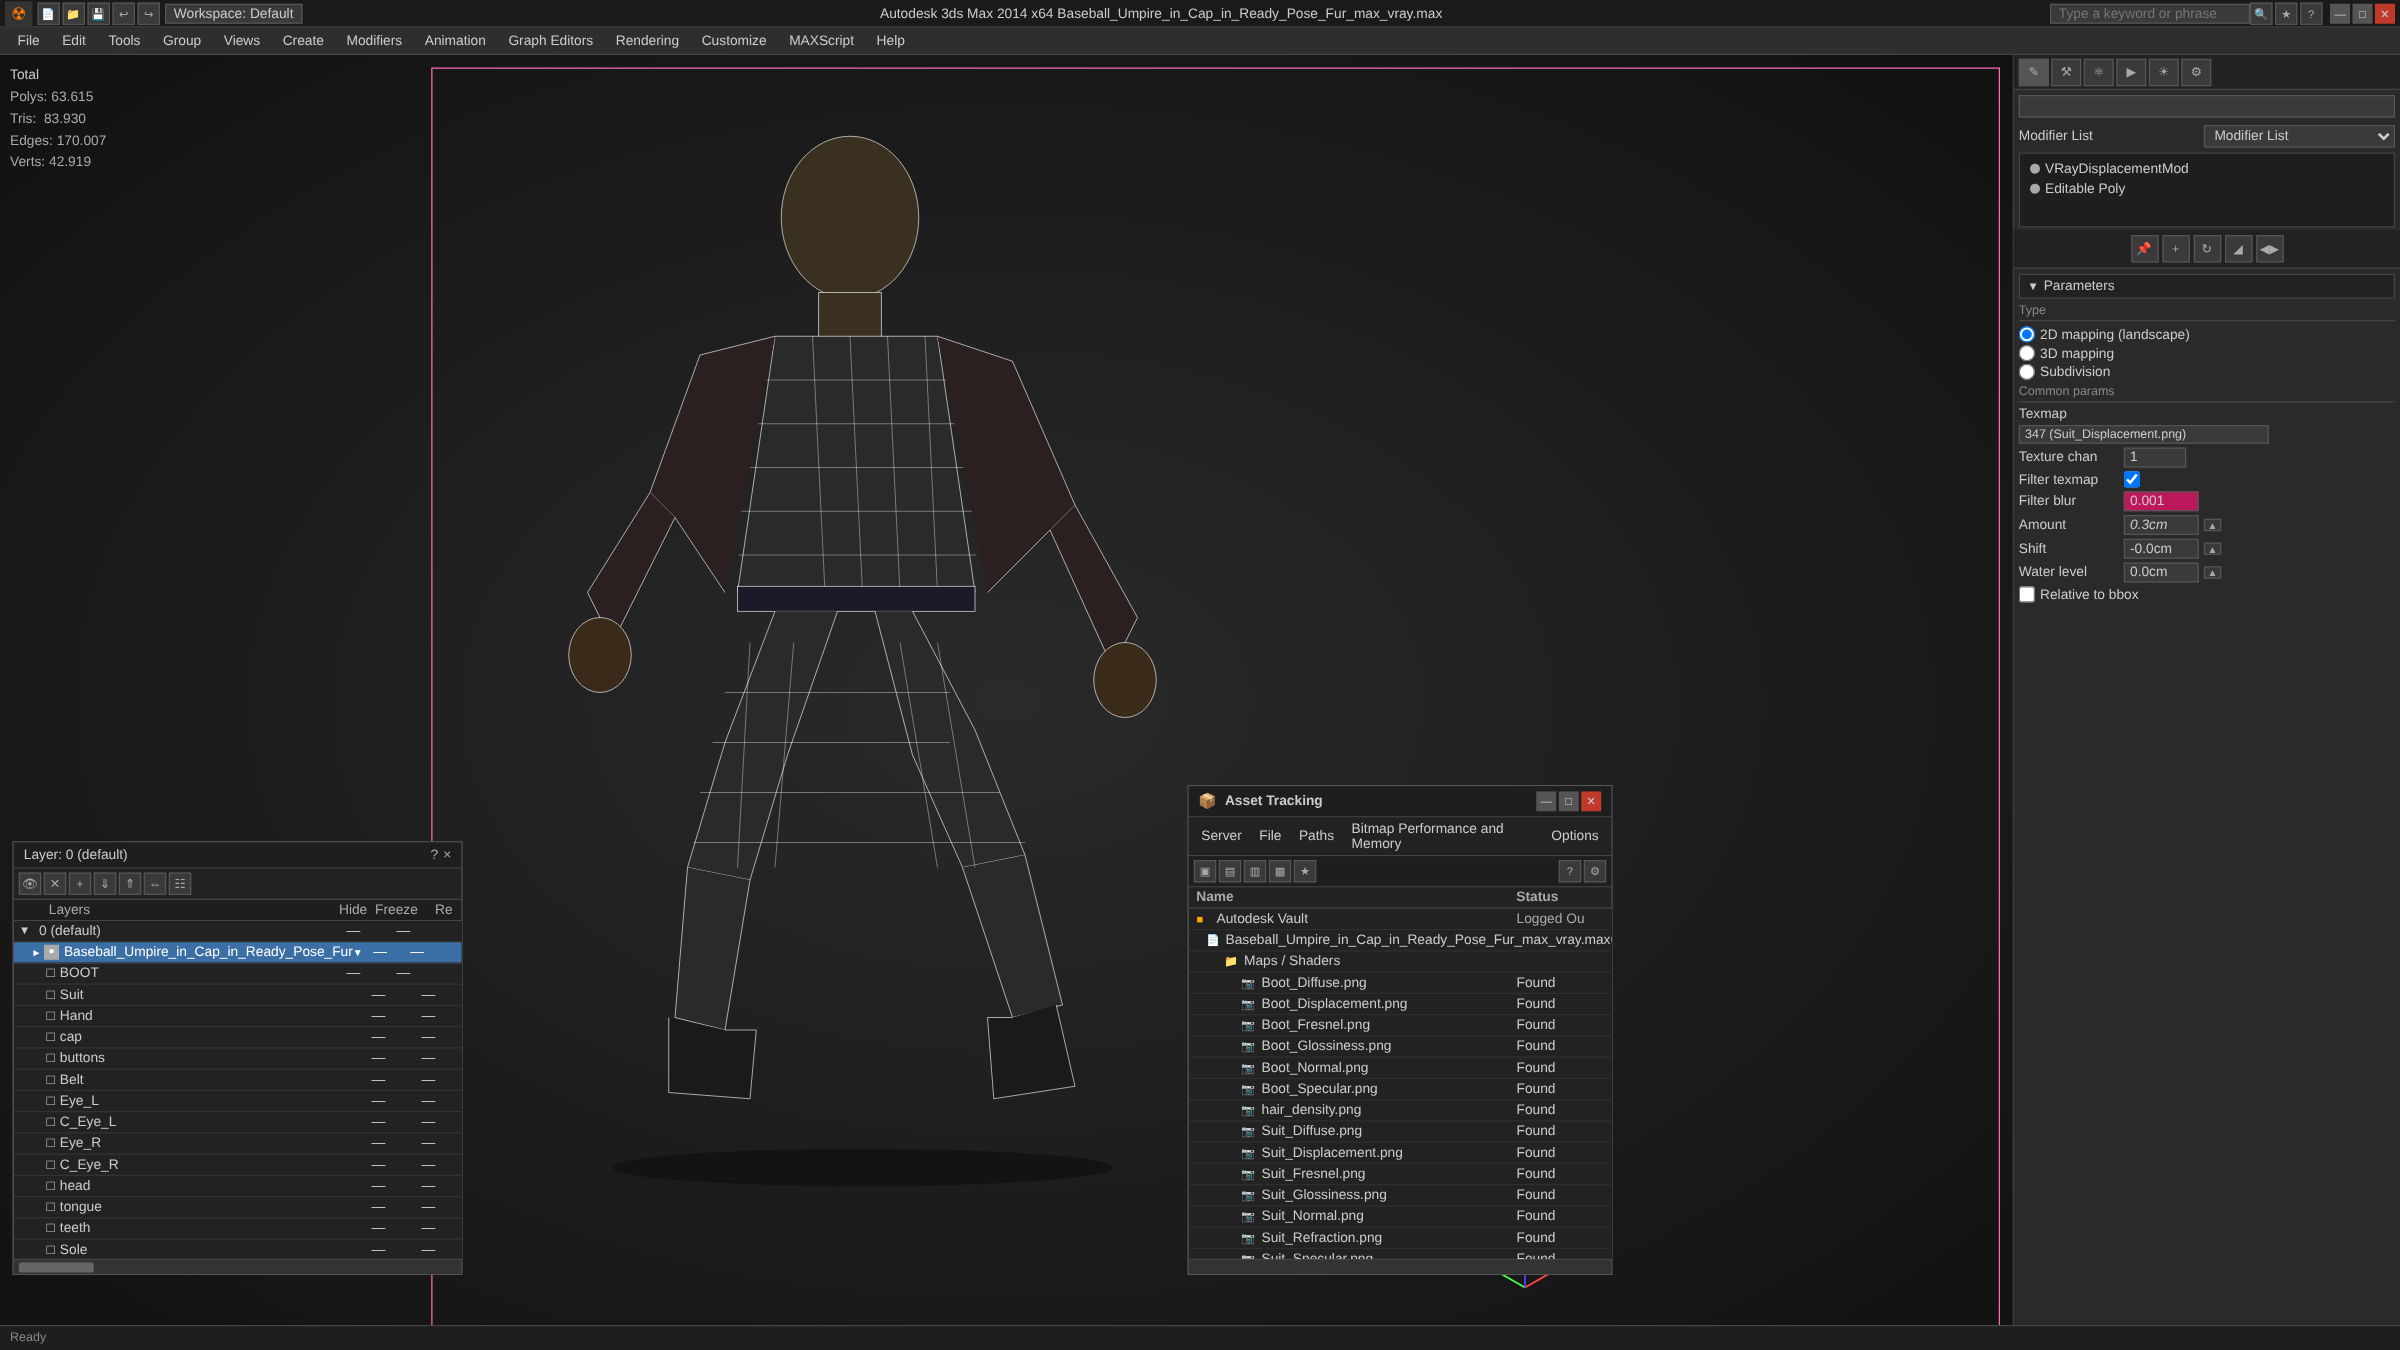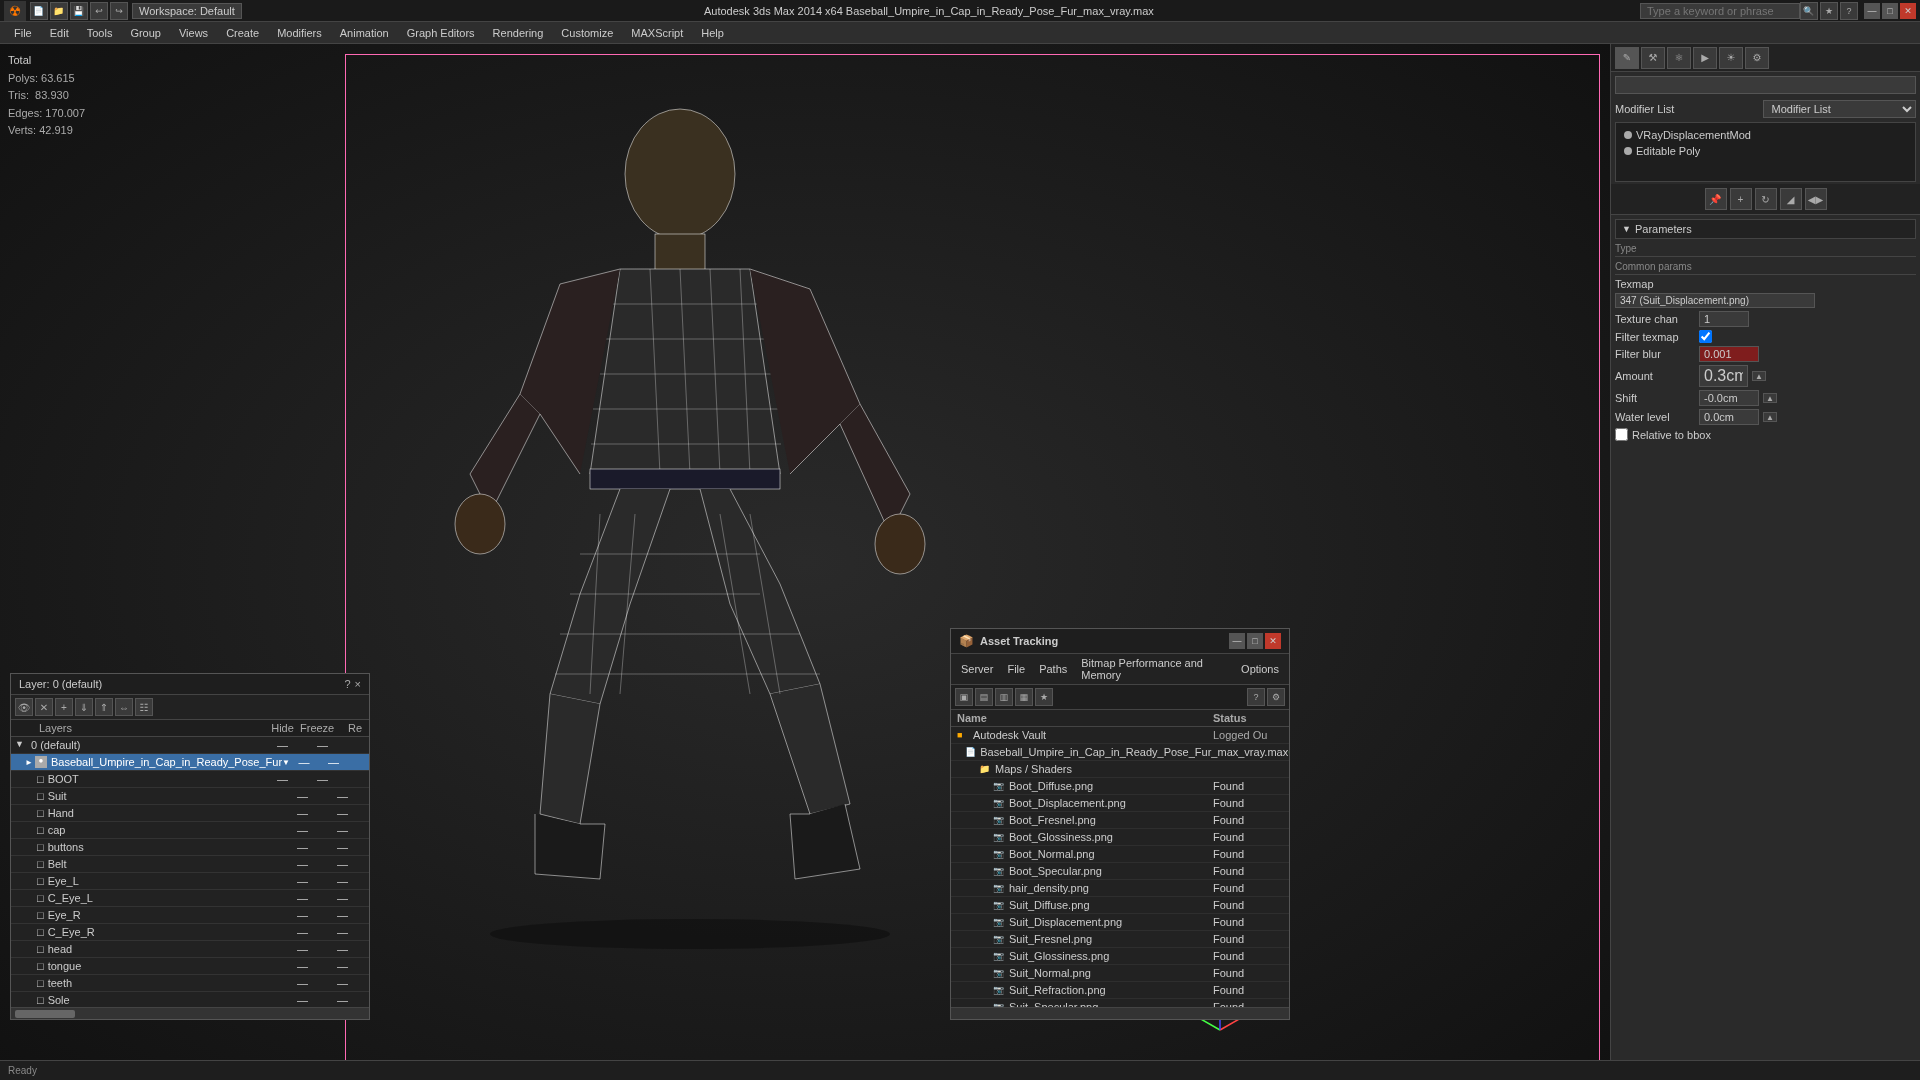--- a/index.html
+++ b/index.html
@@ -985,20 +985,34 @@
     </div>
 
     <div id="parameters-section">
       <div class="section-header">
         <span class="arrow">▼</span>
         <span>Parameters</span>
       </div>
 
       <div class="divider-label">Type</div>
 
+      <div class="radio-group">
+        <div class="radio-row">
+          <input type="radio" name="mapping-type" checked="" style="">
+          <span>2D mapping (landscape)</span>
+        </div>
+        <div class="radio-row">
+          <input type="radio" name="mapping-type" style="">
+          <span>3D mapping</span>
+        </div>
+        <div class="radio-row">
+          <input type="radio" name="mapping-type" style="">
+          <span>Subdivision</span>
+        </div>
+      </div>
 
       <div class="divider-label">Common params</div>
 
       <div class="param-row">
         <span class="param-label">Texmap</span>
       </div>
       <div class="param-row">
         <input class="param-input-full" type="text" value="347 (Suit_Displacement.png)" style="width: 200px; background: rgb(58, 58, 58); border: 1px solid rgb(85, 85, 85); color: rgb(204, 204, 204); font-size: 10px; padding: 1px 4px;">
       </div>
 
@@ -1007,26 +1021,26 @@
         <input class="param-input" type="text" value="1" style="width: 50px; background: rgb(58, 58, 58); border: 1px solid rgb(85, 85, 85); color: rgb(204, 204, 204); font-size: 11px; padding: 1px 4px;">
       </div>
 
       <div class="param-row">
         <span class="param-label">Filter texmap</span>
         <input type="checkbox" checked="" style="">
       </div>
 
       <div class="param-row">
         <span class="param-label">Filter blur</span>
-        <input class="param-input" type="text" value="0.001" style="width: 60px; background: #7f1d1d; border: 1px solid rgb(85, 85, 85); color: rgb(204, 204, 204); font-size: 11px; padding: 1px 4px;">
+        <input class="param-input" type="text" value="0.001" style="width: 60px; background: #be185d; border: 1px solid rgb(85, 85, 85); color: rgb(204, 204, 204); font-size: 11px; padding: 1px 4px;">
       </div>
 
       <div class="param-row">
         <span class="param-label">Amount</span>
-        <input class="param-input" type="text" value="0.3cm" style="width: 49px; background: rgb(58, 58, 58); border: 1px solid rgb(85, 85, 85); color: rgb(204, 204, 204); font-size: 16px; padding: 1px 4px;">
+        <input class="param-input" type="text" value="0.3cm" style="width: 60px; background: rgb(58, 58, 58); border: 1px solid rgb(85, 85, 85); color: rgb(204, 204, 204); font-size: 11px; padding: 1px 4px; font-style: italic;">
         <div class="tool-icon" style="width:14px;height:10px;font-size:8px;">▲</div>
       </div>
 
       <div class="param-row">
         <span class="param-label">Shift</span>
         <input class="param-input" type="text" value="-0.0cm" style="width: 60px; background: rgb(58, 58, 58); border: 1px solid rgb(85, 85, 85); color: rgb(204, 204, 204); font-size: 11px; padding: 1px 4px;">
         <div class="tool-icon" style="width:14px;height:10px;font-size:8px;">▲</div>
       </div>
 
       <div class="param-row">

